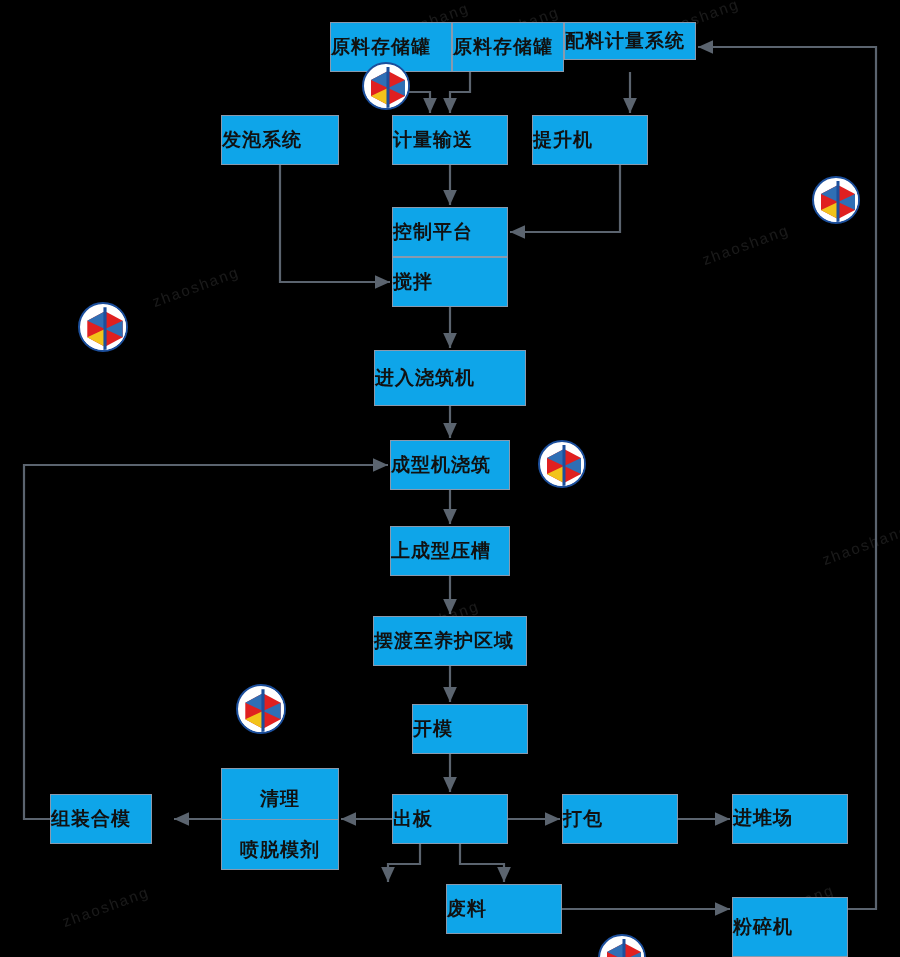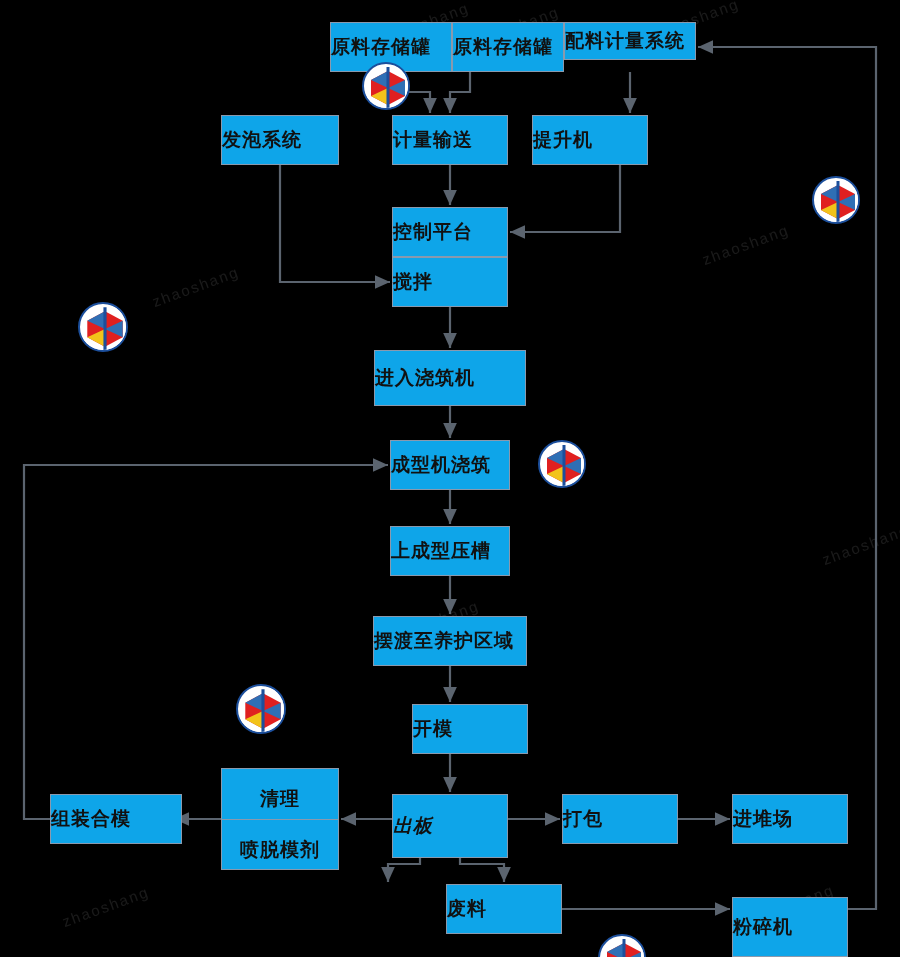--- a/index.html
+++ b/index.html
@@ -176,37 +176,37 @@
     </div>
   <div class="node" style="left:390px;top:526px;width:120px;height:50px;">
       <span>上成型压槽</span>
     </div>
   <div class="node" style="left:373px;top:616px;width:154px;height:50px;">
       <span>摆渡至养护区域</span>
     </div>
   <div class="node" style="left:392px;top:704px;width:116px;height:50px;margin-left:20px;">
       <span>开模</span>
     </div>
-  <div class="node" style="left:392px;top:794px;width:116px;height:64px;font-style:italic;">
+  <div class="node" style="left:392px;top:794px;width:116px;height:50px;">
       <span>出板</span>
     </div>
 
-  <div class="node" style="left:50px;top:794px;width:132px;height:50px;">
+  <div class="node" style="left:50px;top:794px;width:102px;height:50px;">
       <span>组装合模</span>
     </div>
 
   <div class="node stacked" style="left:221px;top:768px;width:118px;height:102px;">
     <div class="part top">清理</div>
     <div class="part">喷脱模剂</div>
   </div>
 
   <div class="node" style="left:562px;top:794px;width:116px;height:50px;">
       <span>打包</span>
     </div>
-  <div class="node" style="left:732px;top:794px;width:116px;height:50px;">
+  <div class="node" style="left:732px;top:794px;width:116px;height:50px;font-family:Liberation Mono, monospace;">
       <span>进堆场</span>
     </div>
 
   <div class="node" style="left:446px;top:884px;width:116px;height:50px;">
       <span>废料</span>
     </div>
   <div class="node" style="left:732px;top:897px;width:116px;height:60px;">
       <span>粉碎机</span>
     </div>
 

